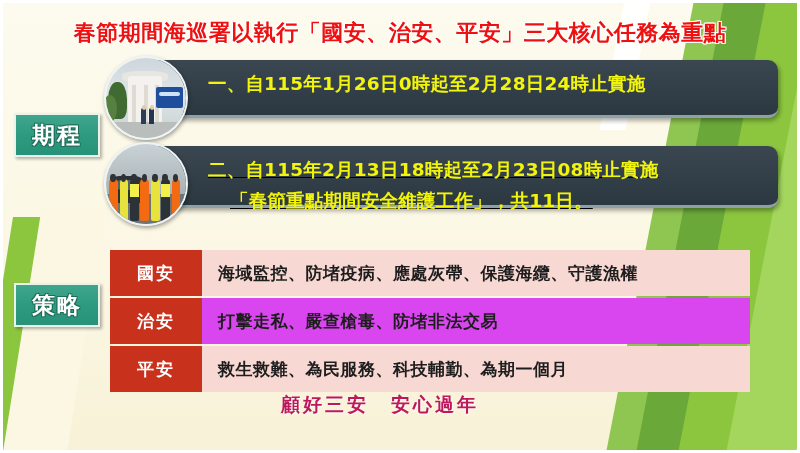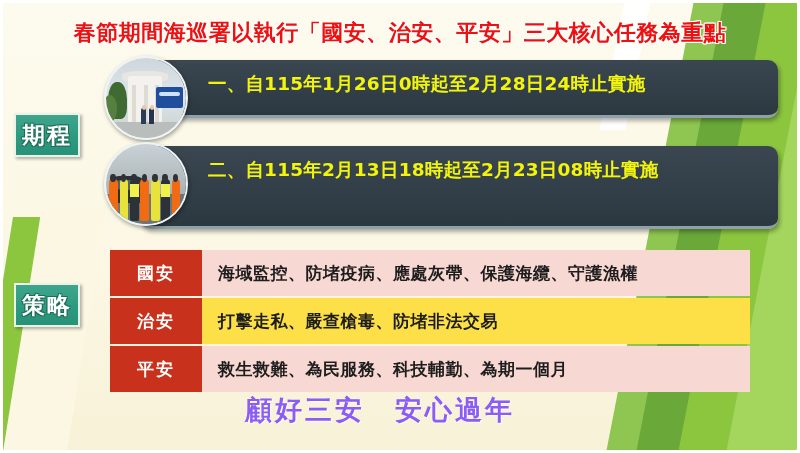--- a/index.html
+++ b/index.html
@@ -79,21 +79,21 @@
     color:#ee1111;
     text-shadow:
       1px 0 0 #fff,-1px 0 0 #fff,0 1px 0 #fff,0 -1px 0 #fff,
       1px 1px 0 #fff,-1px -1px 0 #fff,1px -1px 0 #fff,-1px 1px 0 #fff;
     white-space:nowrap;
   }
 
   
   .chip{
     position:absolute;
-    width:66px;height:44px;
+    width:86px;height:44px;
     background:linear-gradient(180deg,#3fa58c 0%,#2e9b81 50%,#279278 100%);
     border:2px solid #e9f3ea;
     box-shadow:2px 2px 3px rgba(0,0,0,.3);
     color:#ffffff;
     font-size:23px;font-weight:bold;
     display:flex;align-items:center;justify-content:center;
     letter-spacing:2px;
     text-shadow:
       1px 1px 0 #1d6d58,-1px -1px 0 #1d6d58,1px -1px 0 #1d6d58,-1px 1px 0 #1d6d58;
     box-sizing:border-box;
@@ -105,21 +105,21 @@
   .infobox{
     position:absolute;left:140px;width:638px;
     background:linear-gradient(180deg,#3a4750 0%,#323f48 55%,#2c3840 100%);
     border-radius:10px;
     border-bottom:3px solid #8ea0aa;
     box-shadow:2px 3px 4px rgba(0,0,0,.32);
     box-sizing:border-box;
     padding:8px 14px 8px 68px;
   }
   #infobox-1{top:60px;height:58px;}
-  #infobox-2{top:146px;height:83px;}
+  #infobox-2{top:146px;height:62px;text-decoration:underline;}
   .ib-line{
     color:#f2f40c;
     font-size:18.5px;font-weight:bold;
     line-height:31px;
     white-space:nowrap;
     letter-spacing:.2px;
   }
   .ib-line.indent{padding-left:22px;}
 
   
@@ -182,28 +182,28 @@
   .st-val{
     height:36px;
     font-size:17px;font-weight:bold;
     color:#1d1d1d;
     padding-left:16px !important;
     vertical-align:middle;
     letter-spacing:.5px;
     white-space:nowrap;
   }
   .st-val.pink{background:#f8d8d3;}
-  .st-val.lav{background:#fde047;}
+  .st-val.lav{background:#d946ef;}
 
   
   .slogan{
     position:absolute;left:0;top:392px;width:760px;
     text-align:center;
-    font-size:27px;font-weight:bold;
-    color:#8b5cf6;
+    font-size:19px;font-weight:bold;
+    color:#be185d;
     letter-spacing:3px;
     text-shadow:1px 1px 0 rgba(255,255,255,.85);
     white-space:nowrap;
   }
 </style>
 </head>
 <body>
 
 <div id="poster">
 
@@ -223,20 +223,21 @@
   <div class="chip" id="chip-schedule">
     <span>期程</span>
   </div>
 
   <div class="infobox" id="infobox-1">
     <div class="ib-line">一、自115年1月26日0時起至2月28日24時止實施</div>
   </div>
 
   <div class="infobox" id="infobox-2">
     <div class="ib-line">二、自115年2月13日18時起至2月23日08時止實施</div>
+    <div class="ib-line indent">「春節重點期間安全維護工作」，共11日。</div>
   </div>
 
   <div class="photo" id="photo-station">
     <div class="ph-inner">
       <div class="p1-sky"></div>
       <div class="p1-roof"></div>
       <div class="p1-bldg"></div>
       <div class="p1-col1"></div>
         <div class="p1-col2"></div>
         <div class="p1-col3"></div>

